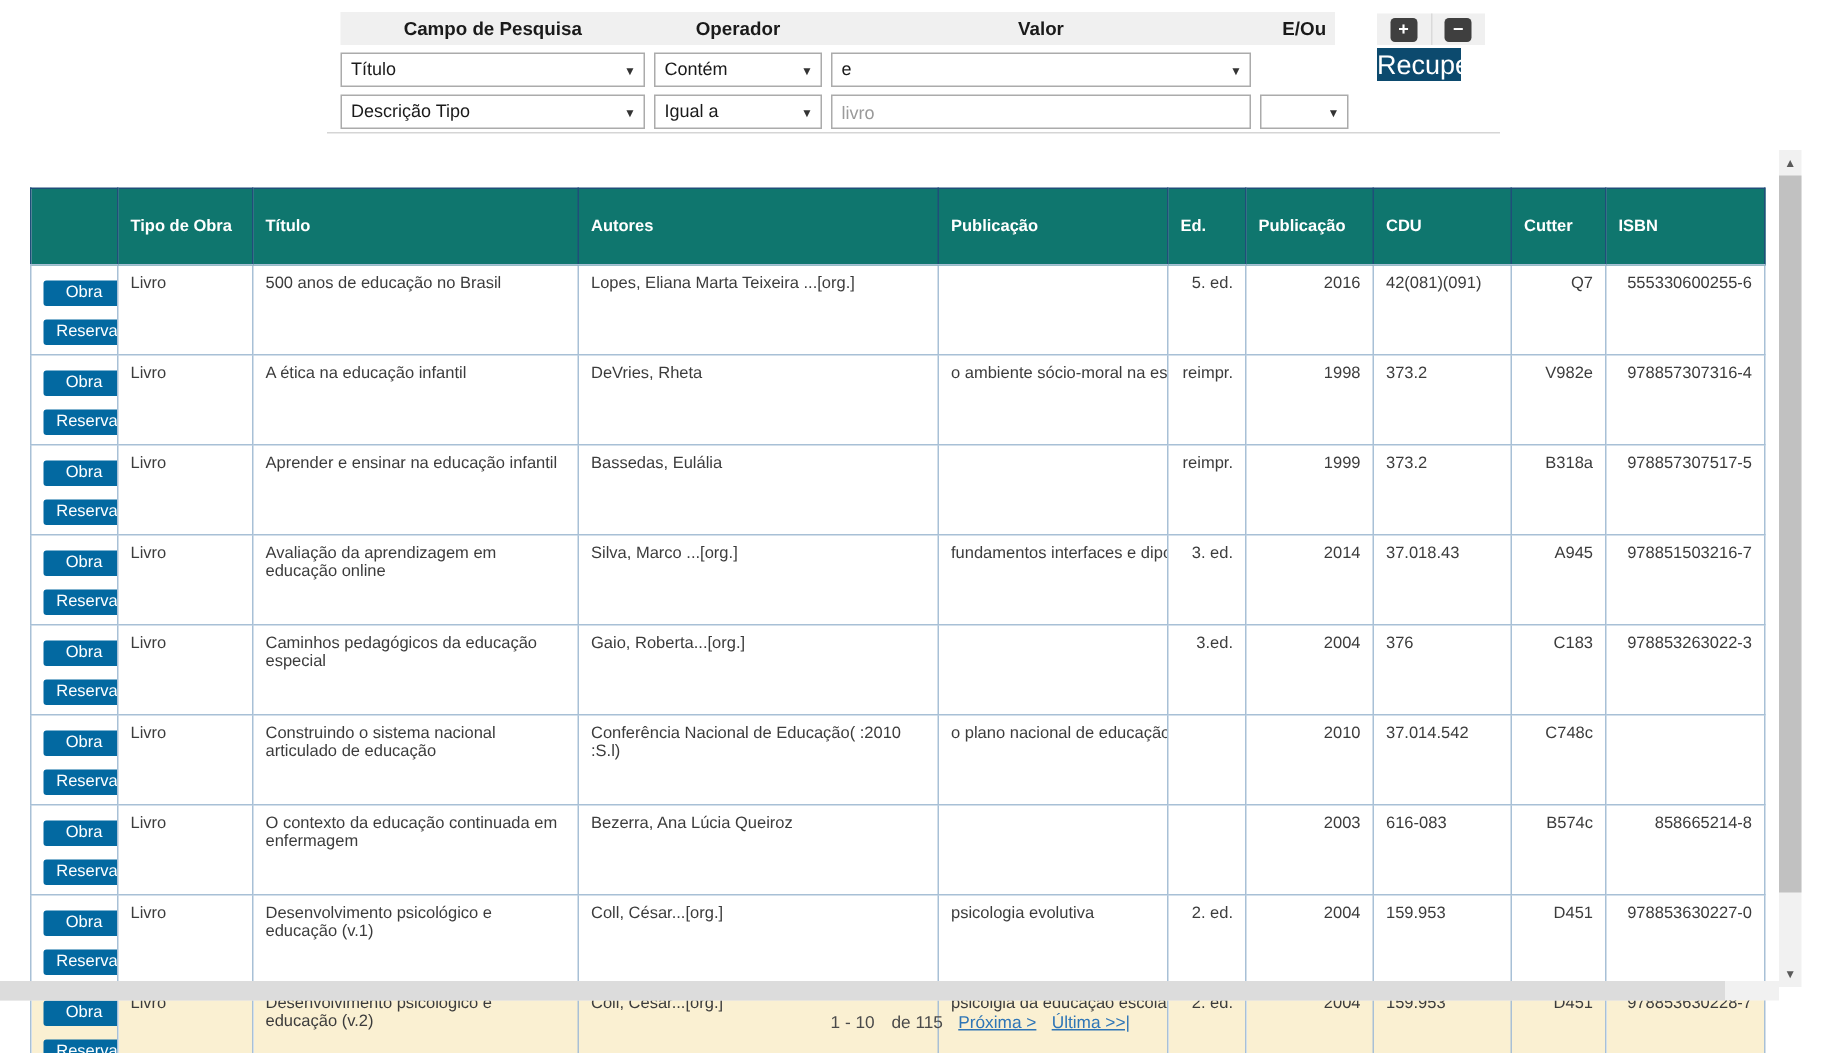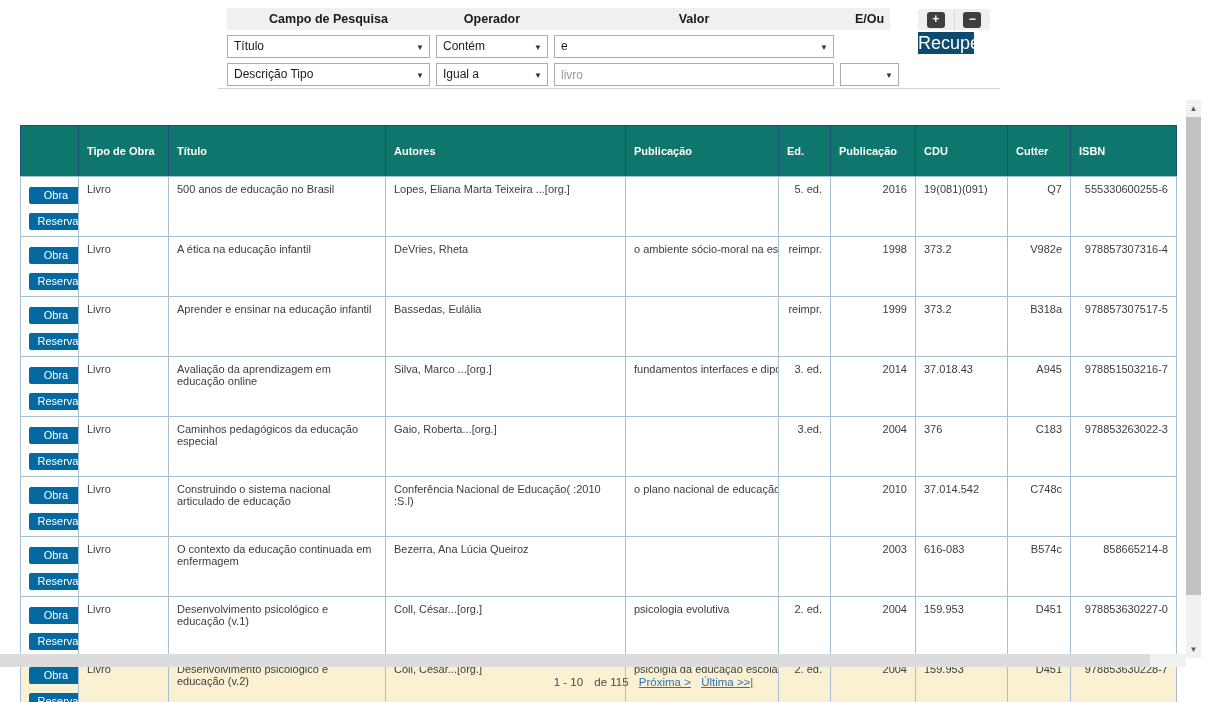--- a/index.html
+++ b/index.html
@@ -184,21 +184,21 @@
     <td class="c-actions">
       <span class="btn">Obra</span>
       <span class="btn reserva">Reserva</span>
     </td>
     <td>Livro</td>
     <td>500 anos de educação no Brasil</td>
     <td>Lopes, Eliana Marta Teixeira ...[org.]</td>
     <td class="c-sub"></td>
     <td class="c-ed">5. ed.</td>
     <td class="c-pub">2016</td>
-    <td class="c-cdu">19(081)(091)</td>
+    <td class="c-cdu">42(081)(091)</td>
     <td class="c-cutter">Q7</td>
     <td class="c-isbn">555330600255-6</td>
   </tr>
       <tr>
     <td class="c-actions">
       <span class="btn">Obra</span>
       <span class="btn reserva">Reserva</span>
     </td>
     <td>Livro</td>
     <td>A ética na educação infantil</td>

